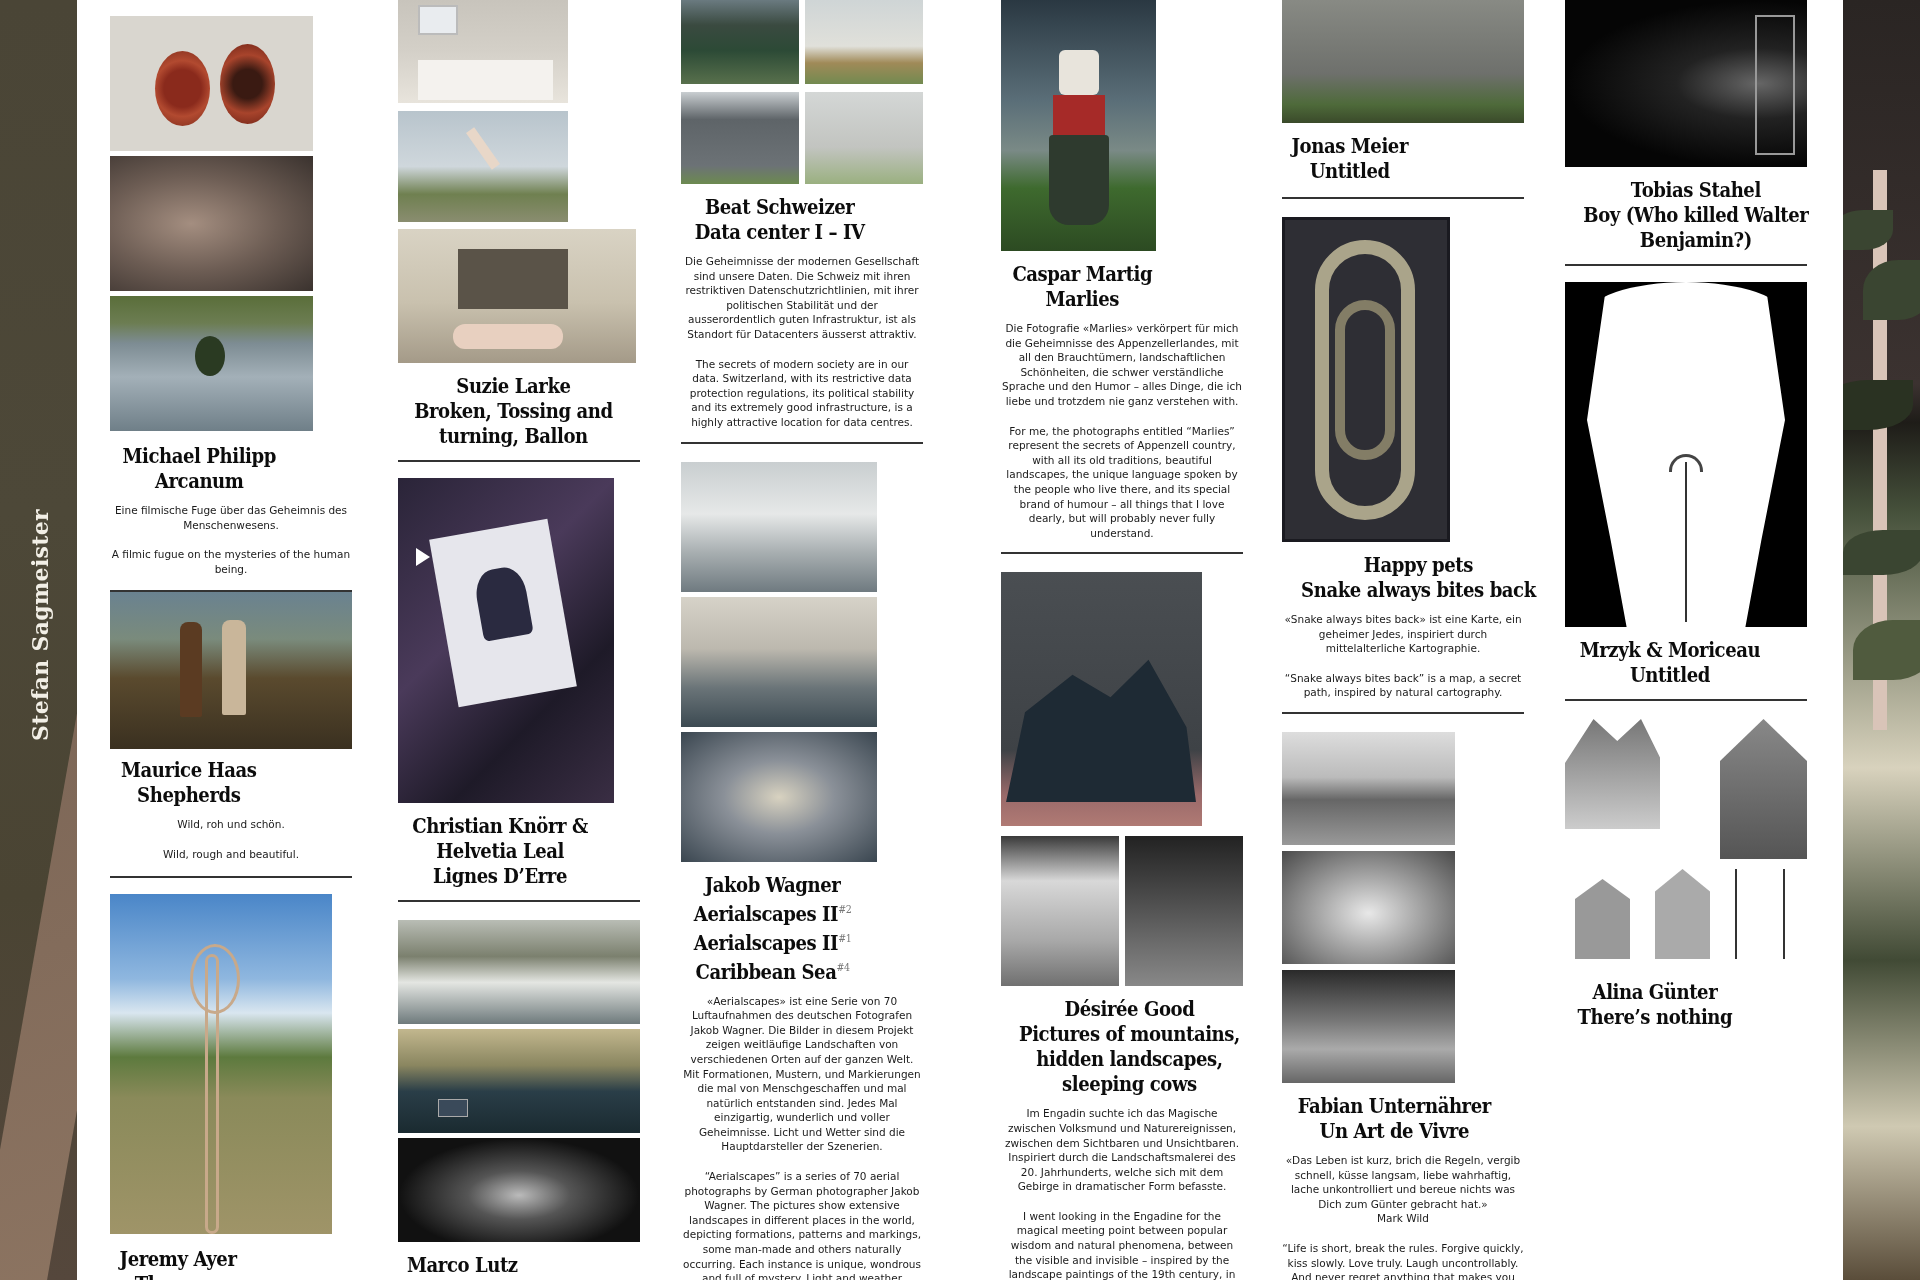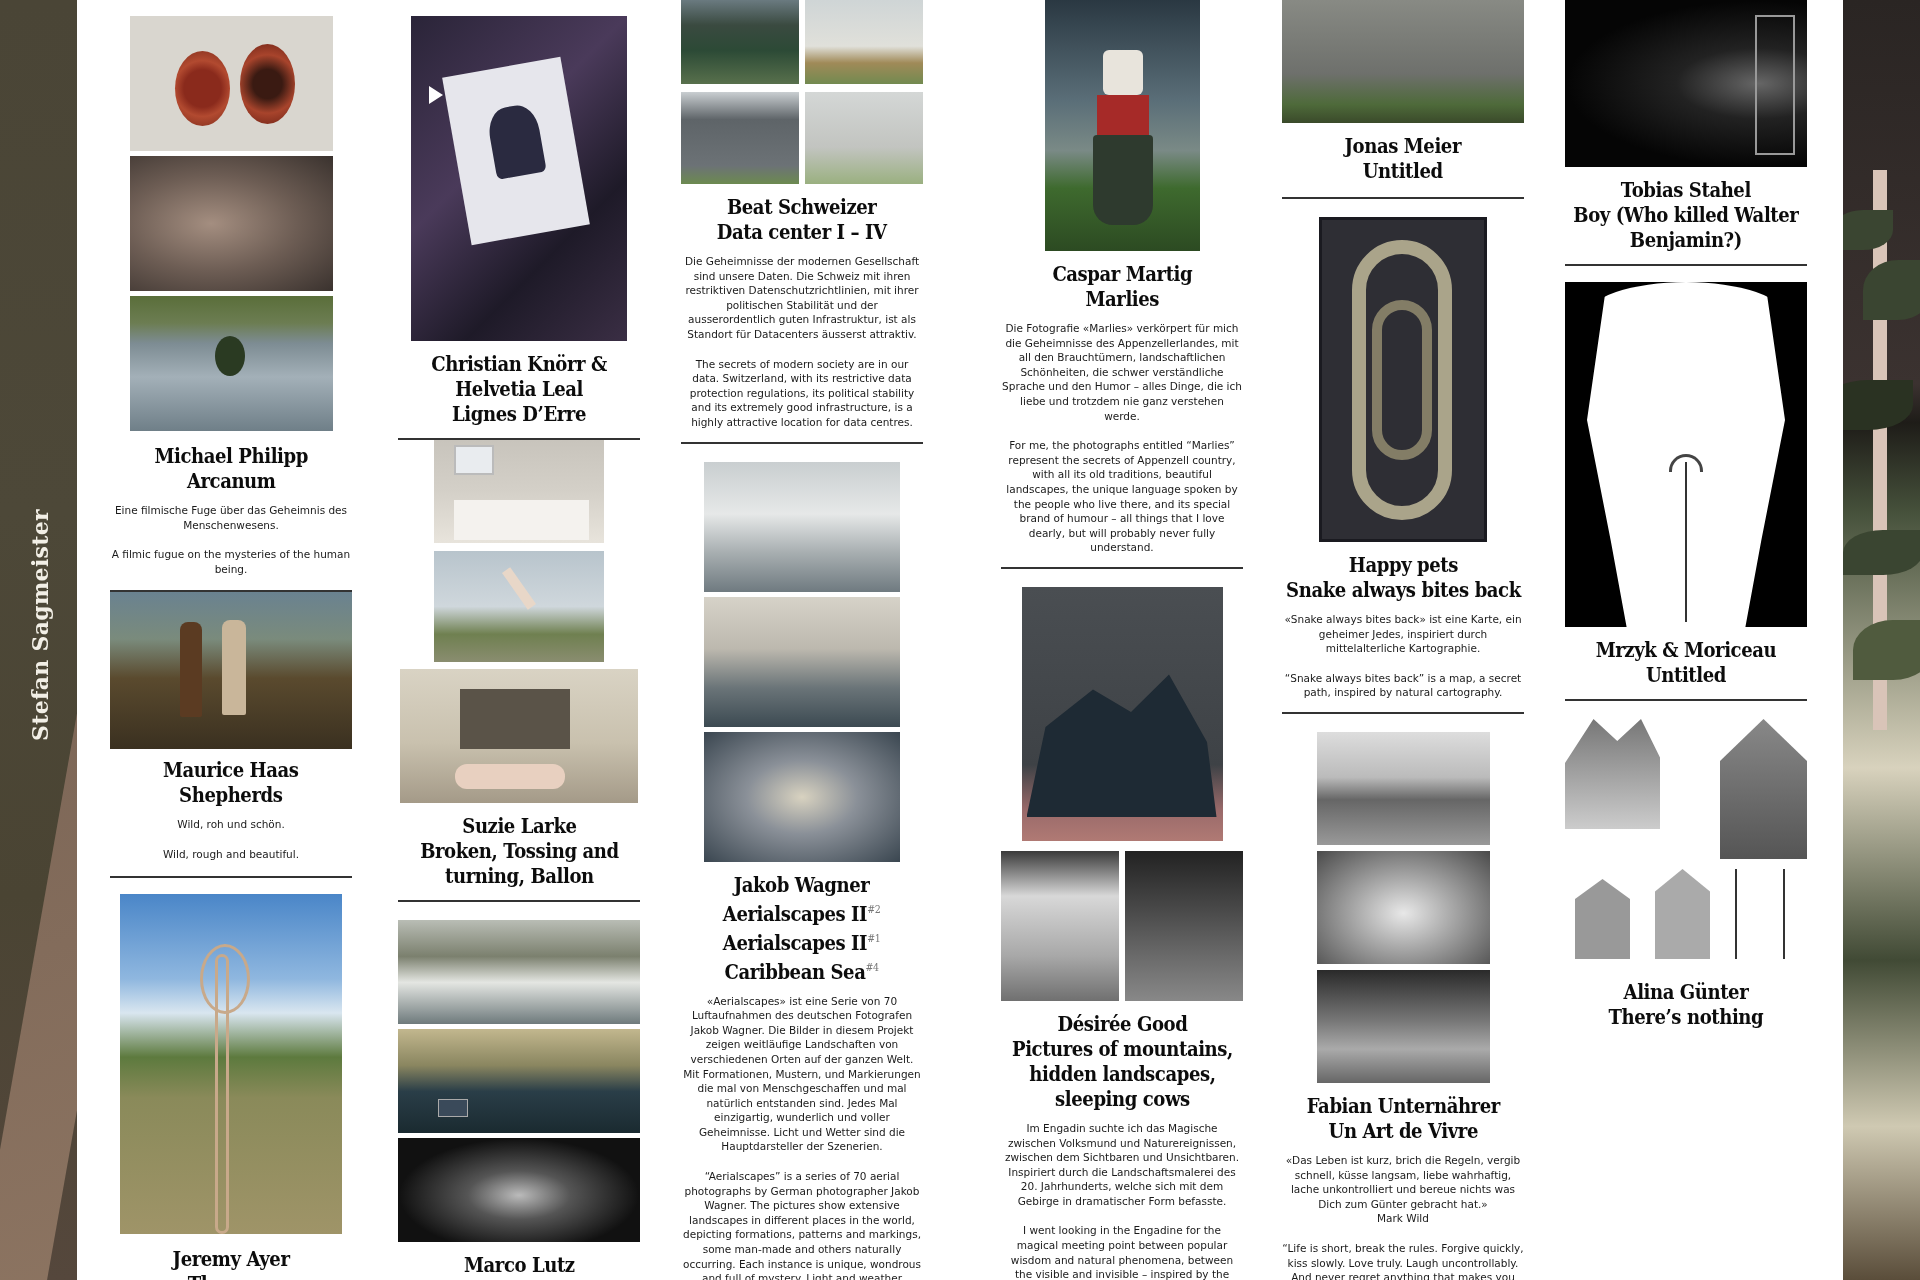--- a/index.html
+++ b/index.html
@@ -27,21 +27,21 @@
     background:
       linear-gradient(180deg, #2a2523 0%, #3b3230 30%, #1e1c18 33%, #46513b 40%, #d8d2bd 60%, #414a35 75%, #cfc9b2 88%, #5a4d3a 100%);
     overflow: hidden;
   }
   .right-bg .stem { position: absolute; left: 30px; width: 14px; background: #d9c4b8; }
   .right-bg .leaf { position: absolute; background: #3a4531; border-radius: 50% 0 50% 0; }
 
   .page { position: absolute; left: 77px; top: 0; width: 1766px; height: 1280px; background: #fff; }
 
   .col { position: absolute; top: 0; width: 242px; }
-  .entry { display: flex; flex-direction: column; align-items: center; }
+  .entry { display: flex; flex-direction: column; align-items: flex-start; }
   .ph { display: block; position: relative; overflow: hidden; }
   .title {
     font-family: "DejaVu Serif", serif; font-weight: bold; font-size: 21px;
     line-height: 25px; text-align: center; letter-spacing: -0.5px; color: #0c0c0c;
     transform: scaleX(0.86); white-space: nowrap;
   }
   .title sup { font-size: 11px; color: #777; font-weight: normal; vertical-align: 8px; }
   .desc {
     font-family: "DejaVu Sans", sans-serif; font-size: 10.5px; line-height: 14.6px;
     text-align: center; color: #1a1a1a; margin-top: 10px; width: 242px;
@@ -115,58 +115,58 @@
       </div>
       <div style="height:12px"></div>
       <div class="title">
         <div>Jeremy Ayer</div>
         <div>The rope</div>
       </div>
     </div>
   </div>
 
   <div class="col" style="left:321px;">
+    <div class="entry">
+      <div class="ph" style="width:170px;height:103px;background:linear-gradient(180deg,#c8c4bc 0%,#d4d0c8 50%,#e8e4dc 100%);">
+        <div style="position:absolute;left:20px;top:5px;width:40px;height:30px;background:#e9ecef;border:2px solid #bbb;"></div>
+        <div style="position:absolute;left:20px;top:60px;width:135px;height:40px;background:#f4f2ee;"></div>
+      </div>
+      <div class="ph" style="width:170px;height:111px;margin-top:8px;background:linear-gradient(180deg,#b8c4cc 0%,#cfd7dc 50%,#6f8050 75%,#8a8d70 100%);">
+        <div style="position:absolute;left:80px;top:15px;width:10px;height:45px;background:#e8d7c8;transform:rotate(-35deg);"></div>
+      </div>
+      <div class="ph" style="width:238px;height:134px;margin-top:7px;background:linear-gradient(180deg,#d9d3c4 0%,#c9c1ae 55%,#a49a88 100%);">
+        <div style="position:absolute;left:60px;top:20px;width:110px;height:60px;background:#5a5348;"></div>
+        <div style="position:absolute;left:55px;top:95px;width:110px;height:25px;background:#e8d0c0;border-radius:12px;"></div>
+      </div>
+      <div style="height:10px"></div>
+      <div class="title">
+        <div>Suzie Larke</div>
+        <div>Broken, Tossing and</div>
+        <div>turning, Ballon</div>
+      </div>
+      <div style="height:12px"></div>
+      <div class="rule"></div>
+    </div>
+
     <div class="entry" style="margin-top:16px;">
       <div class="ph" style="width:216px;height:325px;background:linear-gradient(135deg,#2a2438 0%,#4a3a5a 40%,#1e1a28 70%,#3a2e44 100%);">
         <div style="position:absolute;left:45px;top:50px;width:120px;height:170px;background:#e6e6ec;transform:rotate(-10deg);"></div>
         <div style="position:absolute;left:80px;top:90px;width:50px;height:70px;background:#2a2a40;border-radius:40% 40% 10% 10%;transform:rotate(-10deg);"></div>
         <div style="position:absolute;left:18px;top:70px;width:0;height:0;border-left:14px solid #fff;border-top:9px solid transparent;border-bottom:9px solid transparent;"></div>
       </div>
       <div style="height:10px"></div>
       <div class="title">
         <div>Christian Knörr &amp;</div>
         <div>Helvetia Leal</div>
         <div>Lignes D’Erre</div>
       </div>
       <div style="height:12px"></div>
       <div class="rule"></div>
     </div>
 
-    <div class="entry">
-      <div class="ph" style="width:170px;height:103px;background:linear-gradient(180deg,#c8c4bc 0%,#d4d0c8 50%,#e8e4dc 100%);">
-        <div style="position:absolute;left:20px;top:5px;width:40px;height:30px;background:#e9ecef;border:2px solid #bbb;"></div>
-        <div style="position:absolute;left:20px;top:60px;width:135px;height:40px;background:#f4f2ee;"></div>
-      </div>
-      <div class="ph" style="width:170px;height:111px;margin-top:8px;background:linear-gradient(180deg,#b8c4cc 0%,#cfd7dc 50%,#6f8050 75%,#8a8d70 100%);">
-        <div style="position:absolute;left:80px;top:15px;width:10px;height:45px;background:#e8d7c8;transform:rotate(-35deg);"></div>
-      </div>
-      <div class="ph" style="width:238px;height:134px;margin-top:7px;background:linear-gradient(180deg,#d9d3c4 0%,#c9c1ae 55%,#a49a88 100%);">
-        <div style="position:absolute;left:60px;top:20px;width:110px;height:60px;background:#5a5348;"></div>
-        <div style="position:absolute;left:55px;top:95px;width:110px;height:25px;background:#e8d0c0;border-radius:12px;"></div>
-      </div>
-      <div style="height:10px"></div>
-      <div class="title">
-        <div>Suzie Larke</div>
-        <div>Broken, Tossing and</div>
-        <div>turning, Ballon</div>
-      </div>
-      <div style="height:12px"></div>
-      <div class="rule"></div>
-    </div>
-
     <div class="entry" style="margin-top:18px;">
       <div class="ph" style="width:242px;height:104px;background:linear-gradient(180deg,#b9bdb5 0%,#7b806e 35%,#e4e6e2 60%,#6e7a7c 100%);"></div>
       <div class="ph" style="width:242px;height:104px;margin-top:5px;background:linear-gradient(180deg,#c2b78e 0%,#8a8660 35%,#2a3e48 60%,#1a2a30 100%);">
         <div style="position:absolute;left:40px;top:70px;width:30px;height:18px;background:#3a4a5a;border:1px solid #aaa;"></div>
       </div>
       <div class="ph" style="width:242px;height:104px;margin-top:5px;background:radial-gradient(ellipse at 50% 55%,#bbb 0%,#555 30%,#111 70%);"></div>
       <div style="height:10px"></div>
       <div class="title">
         <div>Marco Lutz</div>
         <div>Secrets</div>
@@ -221,21 +221,21 @@
         <div style="position:absolute;left:58px;top:50px;width:40px;height:45px;background:#e8e4dc;border-radius:6px;"></div>
         <div style="position:absolute;left:52px;top:95px;width:52px;height:40px;background:#a62a28;"></div>
         <div style="position:absolute;left:48px;top:135px;width:60px;height:90px;background:#2e3a2e;border-radius:4px 4px 20px 20px;"></div>
       </div>
       <div style="height:10px"></div>
       <div class="title">
         <div>Caspar Martig</div>
         <div>Marlies</div>
       </div>
       <div class="desc">
-        <p>Die Fotografie «Marlies» verkörpert für mich die Geheimnisse des Appenzellerlandes, mit all den Brauchtümern, landschaftlichen Schönheiten, die schwer verständliche Sprache und den Humor – alles Dinge, die ich liebe und trotzdem nie ganz verstehen werde.</p>
+        <p>Die Fotografie «Marlies» verkörpert für mich die Geheimnisse des Appenzellerlandes, mit all den Brauchtümern, landschaftlichen Schönheiten, die schwer verständliche Sprache und den Humor – alles Dinge, die ich liebe und trotzdem nie ganz verstehen with.</p>
         <p>For me, the photographs entitled “Marlies” represent the secrets of Appenzell country, with all its old traditions, beautiful landscapes, the unique language spoken by the people who live there, and its special brand of humour – all things that I love dearly, but will probably never fully understand.</p>
       </div>
       <div style="height:12px"></div>
       <div class="rule"></div>
     </div>
 
     <div class="entry" style="margin-top:18px;">
       <div class="ph" style="width:201px;height:254px;background:linear-gradient(180deg,#4a4e52 0%,#3e4246 70%,#9a6a6a 88%,#b07a74 100%);">
         <div style="position:absolute;left:5px;top:80px;width:190px;height:150px;background:#1e2a34;clip-path:polygon(0 100%,10% 40%,35% 15%,55% 30%,75% 5%,95% 50%,100% 100%);"></div>
       </div>

